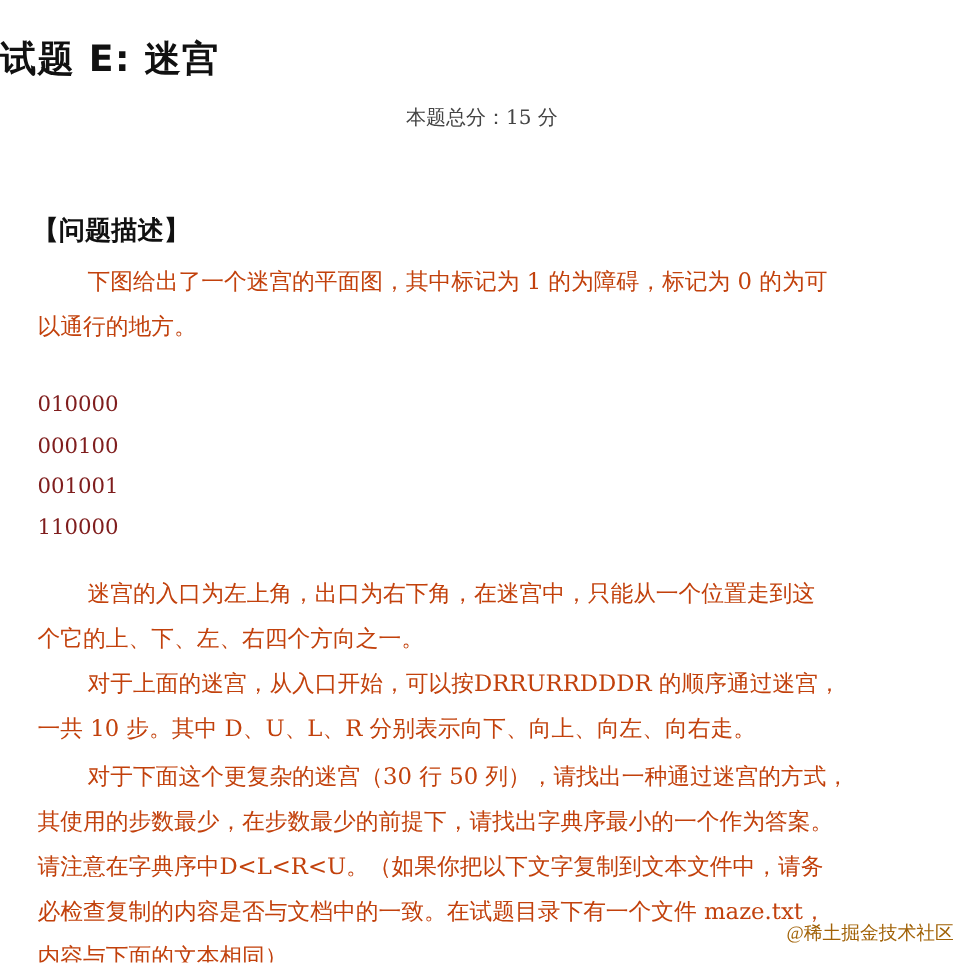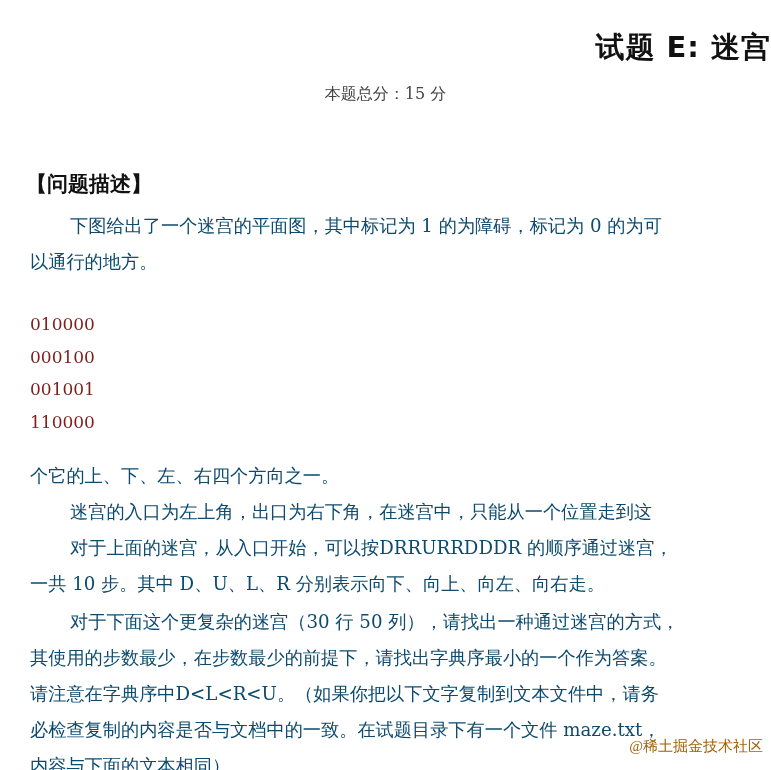--- a/index.html
+++ b/index.html
@@ -13,21 +13,21 @@
       position: relative;
       overflow: hidden;
       font-family: "DejaVu Serif", "Liberation Serif", serif;
       color: #1a1a1a;
     }
     .title {
       position: absolute;
       top: 28px;
       left: 0;
       width: 771px;
-      text-align: right;
+      text-align: left;
       font-family: "DejaVu Sans", "Liberation Sans", sans-serif;
       font-size: 29px;
       font-weight: bold;
       letter-spacing: 1px;
       color: #111;
     }
     .score {
       position: absolute;
       top: 84px;
       left: 0;
@@ -45,21 +45,21 @@
       font-weight: bold;
       color: #111;
     }
     .para {
       position: absolute;
       left: 30px;
       width: 726px;
       font-size: 18.2px;
       line-height: 36px;
       text-align: justify;
-      color: #0c4a6e;
+      color: #c2410c;
     }
     .para .indent {
       display: inline-block;
       width: 40px;
     }
     .line {
       display: block;
       white-space: nowrap;
     }
     .maze {
@@ -97,22 +97,22 @@
 </div>
 
 <div class="maze">
   <span class="row">010000</span>
   <span class="row">000100</span>
   <span class="row">001001</span>
   <span class="row">110000</span>
 </div>
 
 <div class="para" style="top:458px;">
+  <span class="line"><span class="indent"></span><span>迷宫的入口为左上角，出口为右下角，在迷宫中，只能从一个位置走到这</span></span>
   <span class="line">个它的上、下、左、右四个方向之一。</span>
-  <span class="line"><span class="indent"></span><span>迷宫的入口为左上角，出口为右下角，在迷宫中，只能从一个位置走到这</span></span>
 </div>
 
 <div class="para" style="top:530px;">
   <span class="line"><span class="indent"></span><span>对于上面的迷宫，从入口开始，可以按DRRURRDDDR 的顺序通过迷宫，</span></span>
   <span class="line">一共 10 步。其中 D、U、L、R 分别表示向下、向上、向左、向右走。</span>
 </div>
 
 <div class="para" style="top:604px;">
   <span class="line"><span class="indent"></span><span>对于下面这个更复杂的迷宫（30 行 50 列），请找出一种通过迷宫的方式，</span></span>
   <span class="line">其使用的步数最少，在步数最少的前提下，请找出字典序最小的一个作为答案。</span>

